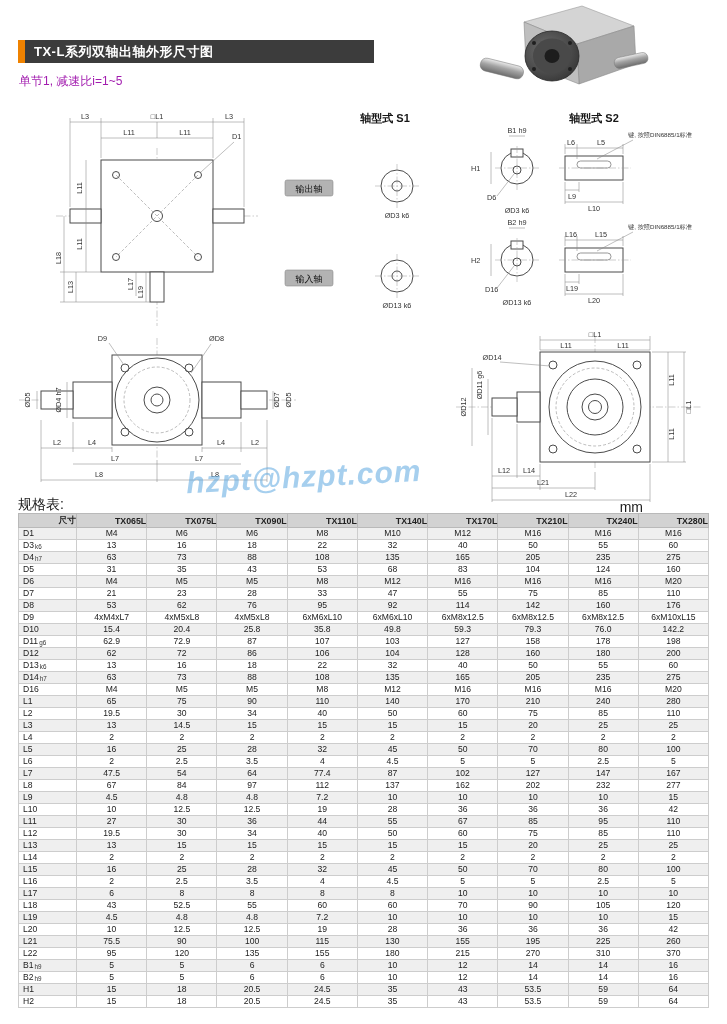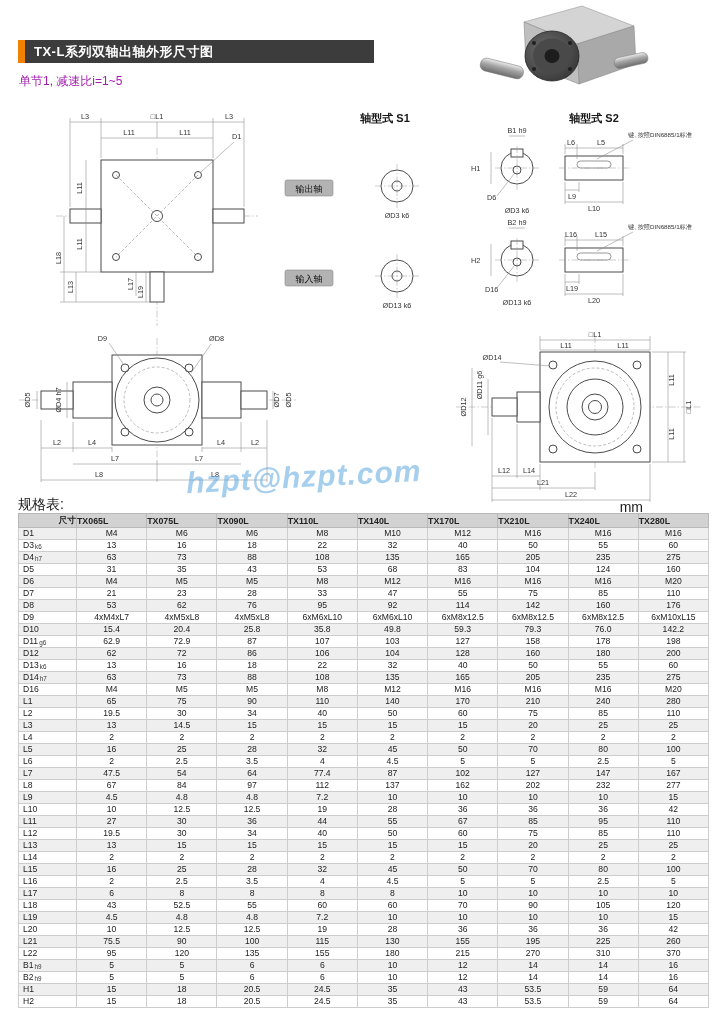--- a/index.html
+++ b/index.html
@@ -29,21 +29,21 @@
   .badge-rect{fill:#b3b3b3;stroke:#8c8c8c;stroke-width:.6}
   .badge-txt{font-size:9px;fill:#101010}
 
   .watermark{position:absolute;left:186px;top:460px;font-size:30px;font-style:italic;font-weight:bold;
     color:rgba(92,168,224,.55);transform:rotate(-3deg);letter-spacing:1px;z-index:5;pointer-events:none}
 
   .table-label{position:absolute;left:18px;top:496px;font-size:14px;color:#1c1c1c}
   .unit-label{position:absolute;right:19px;top:499px;font-size:14px;color:#1c1c1c}
 
   table.spec{position:absolute;left:18px;top:513px;width:691px;border-collapse:collapse;table-layout:fixed;font-size:8.6px;z-index:2}
-  .spec th{background:#d2d2d2;font-size:8.8px;font-weight:bold;border:1px solid #b9b9b9;height:14px;padding:0;text-align:left}
+  .spec th{background:#d2d2d2;font-size:8.8px;font-weight:bold;border:1px solid #b9b9b9;height:14px;padding:0;text-align:right}
   .spec th:first-child{text-align:right;padding-left:4px}
   .spec td{border:1px solid #cdcdcd;text-align:center;height:12px;padding:0;line-height:1.1;white-space:nowrap;overflow:hidden}
   .spec tbody tr:nth-child(odd){background:#efefef}
   .spec tbody tr:nth-child(even){background:#fff}
   .spec td.dim-col{text-align:left;padding-left:4px}
   .spec .tol{font-size:6.3px;vertical-align:-1px;margin-left:1px;color:#333}
 </style>
 </head>
 <body>
 

